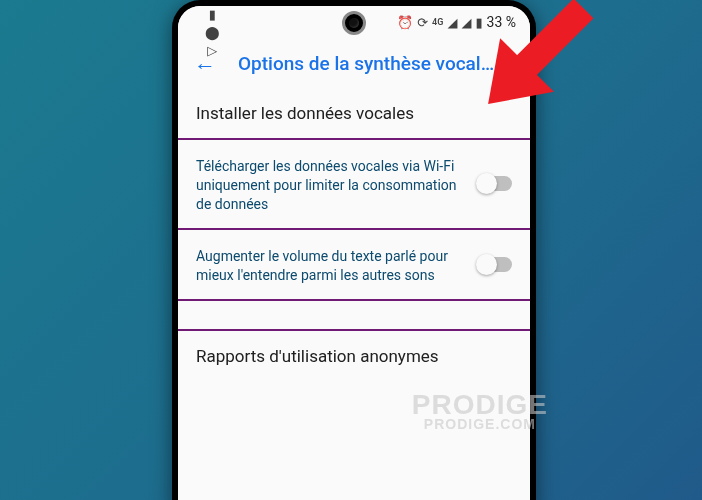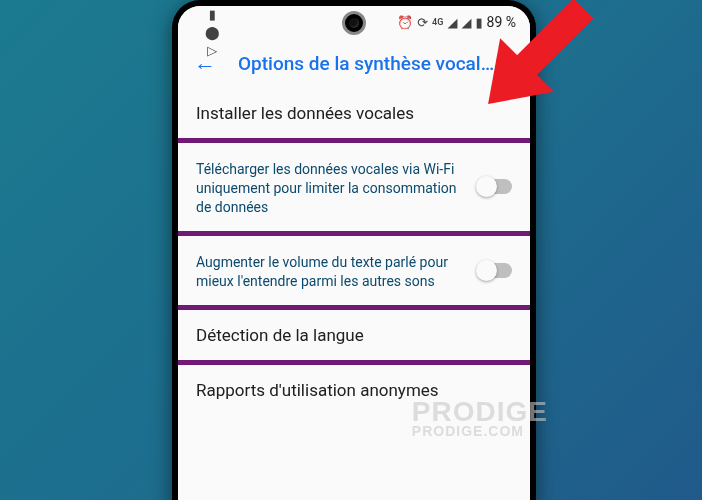--- a/index.html
+++ b/index.html
@@ -83,21 +83,21 @@
   }
   .app-title {
     color: #1a73e8;
     font-size: 19px;
     font-weight: 500;
     white-space: nowrap;
   }
   .list { flex: 1; background: #fafafa; }
   .row {
     padding: 14px 18px;
-    border-bottom: 5px solid #701a75;
+    border-bottom: 2px solid #701a75;
     display: flex;
     align-items: center;
     gap: 12px;
   }
   .row.noborder { border-bottom: none; }
   .row-text { flex: 1; }
   .row-title { font-size: 17px; color: #202020; line-height: 1.3; }
   .row-sub { font-size: 14px; color: #0c4a6e; margin-top: 3px; line-height: 1.35; }
   .toggle {
     width: 34px;
@@ -120,24 +120,24 @@
   }
   .arrow-overlay {
     position: absolute;
     top: -25px;
     right: 95px;
     pointer-events: none;
   }
   .watermark {
     position: absolute;
     right: 154px;
-    bottom: 62px;
+    bottom: 69px;
     color: rgba(200,200,200,0.9);
     font-family: Arial, sans-serif;
-    text-align: left;
+    text-align: center;
     pointer-events: none;
     line-height: 1;
   }
   .wm-top { font-size: 28px; font-weight: 800; letter-spacing: 1px; opacity:0.65;}
   .wm-bot { font-size: 14px; font-weight: 700; letter-spacing: 1px; opacity:0.65; margin-top:-2px;}
   .ico { font-size: 13px; opacity: 0.85; }
 </style>
 </head>
 <body>
 
@@ -152,21 +152,21 @@
         <span class="ico">▷</span>
       </div>
       <div class="notch"></div>
       <div class="status-right">
         <span class="ico">⏰</span>
         <span class="ico">⟳</span>
         <span class="ico" style="font-size:9px;font-weight:600;">4G</span>
         <span class="ico">◢</span>
         <span class="ico">◢</span>
         <span class="ico">▮</span>
-        <span style="font-size:14px;">89 %</span>
+        <span style="font-size:14px;">33 %</span>
       </div>
     </div>
 
     <div class="app-bar">
       <span class="back-btn">←</span>
       <span class="app-title">Options de la synthèse vocal… Go…</span>
     </div>
 
     <div class="list">
 
@@ -185,21 +185,20 @@
 
       <div class="row">
         <div class="row-text">
           <div class="row-sub">Augmenter le volume du texte parlé pour mieux l'entendre parmi les autres sons</div>
         </div>
         <div class="toggle"></div>
       </div>
 
       <div class="row">
         <div class="row-text">
-          <div class="row-title">Détection de la langue</div>
         </div>
       </div>
 
       <div class="row noborder">
         <div class="row-text">
           <div class="row-title">Rapports d'utilisation anonymes</div>
         </div>
       </div>
 
     </div>

